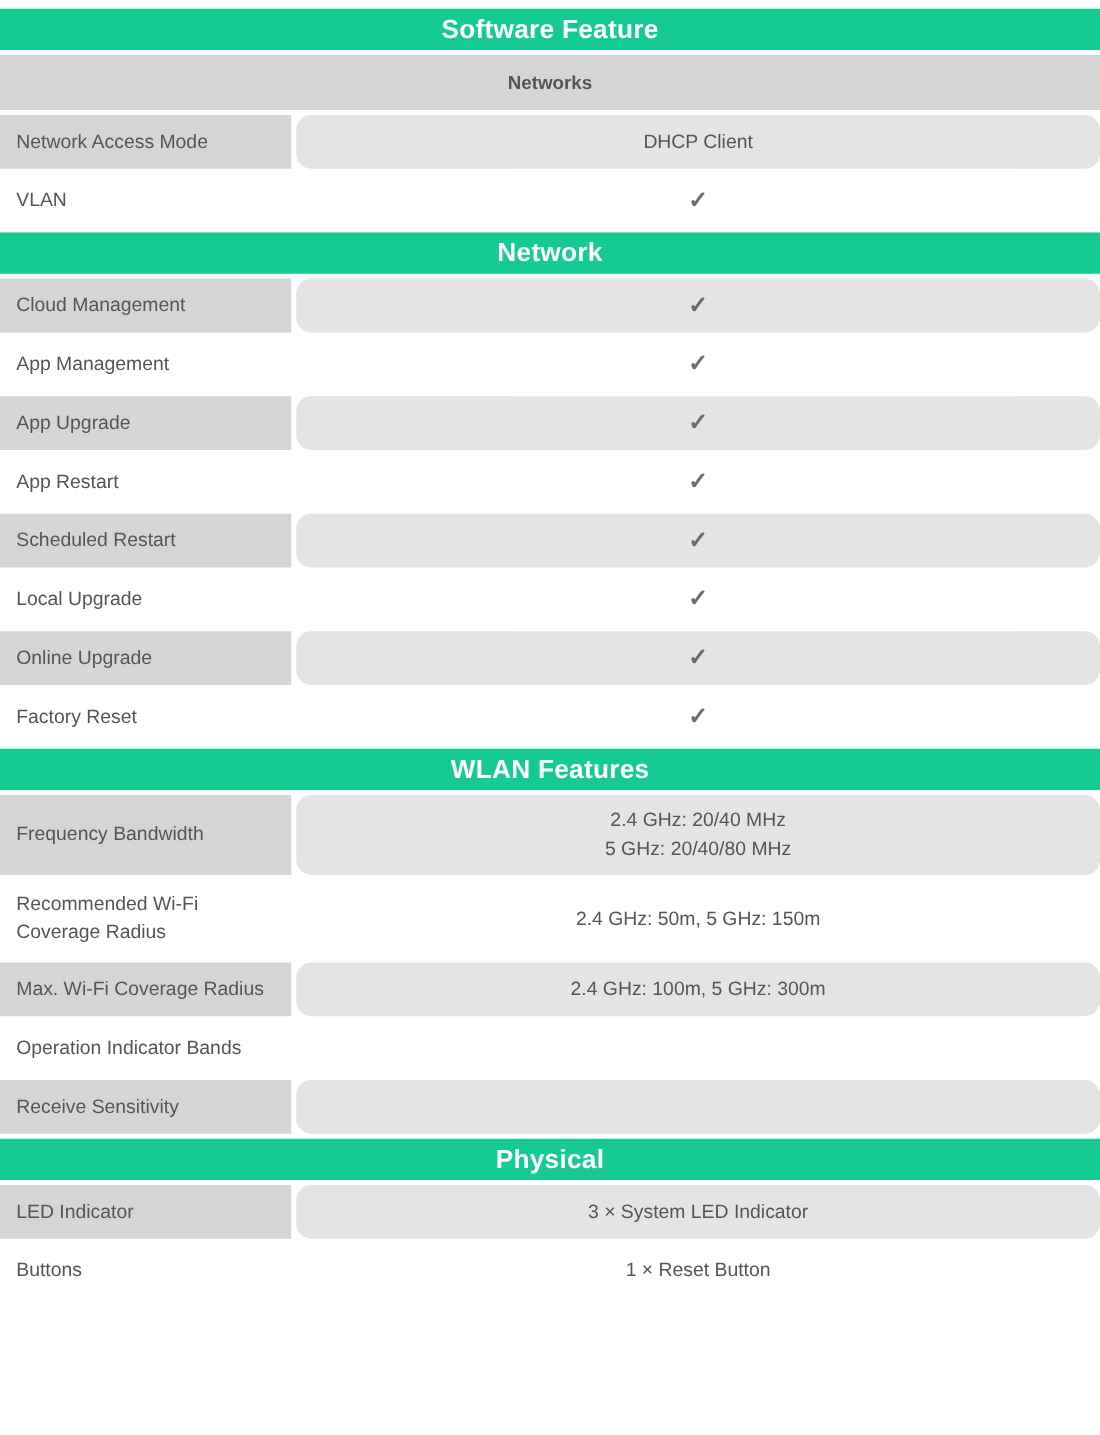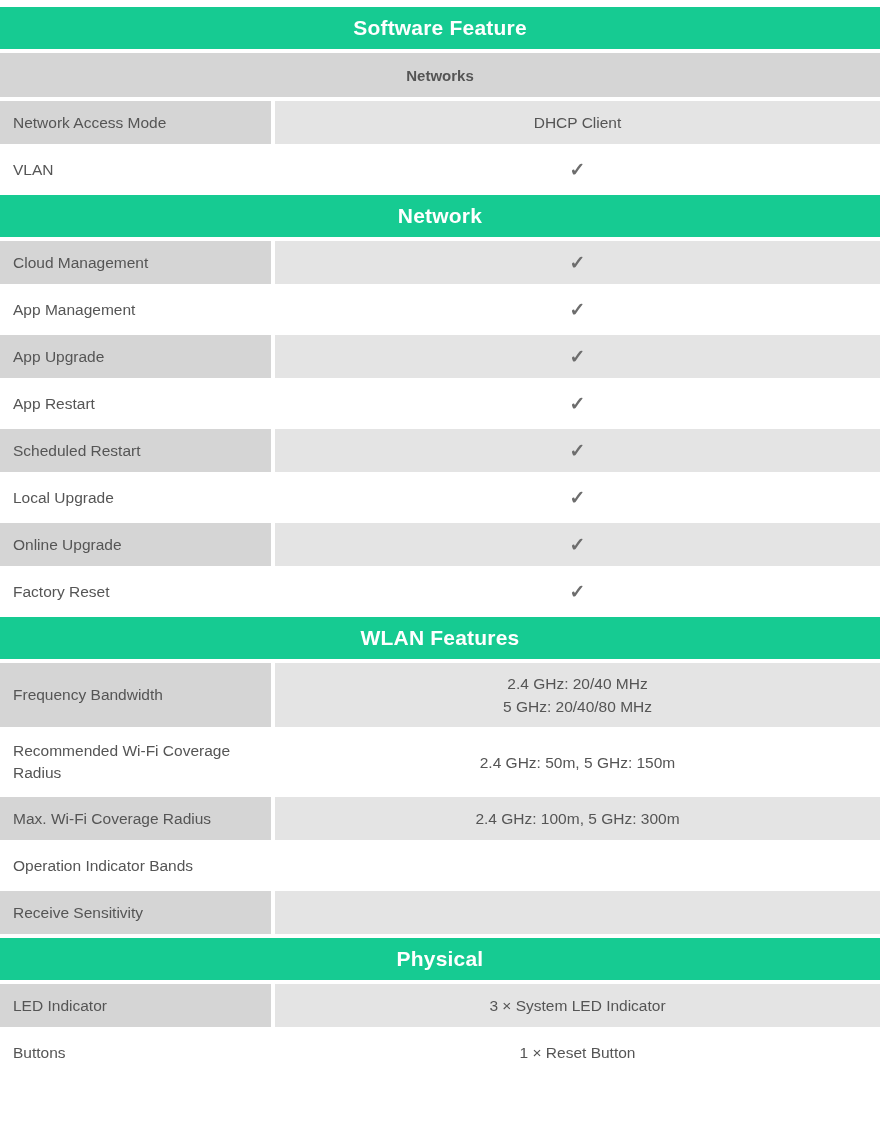--- a/index.html
+++ b/index.html
@@ -7,21 +7,21 @@
   html, body { background: #ffffff; }
   body {
     width: 880px;
     height: 1148px;
     overflow: hidden;
     font-family: "Liberation Sans", sans-serif;
     padding-top: 7px;
   }
   .spec-table { width: 880px; }
   .section-header {
-    height: 42px;
+    height: 33px;
     margin-bottom: 4px;
     background: var(--accent, #16cb92);
     color: #ffffff;
     font-weight: bold;
     font-size: 21px;
     display: flex;
     align-items: center;
     justify-content: center;
     letter-spacing: 0.2px;
   }
@@ -39,37 +39,38 @@
   .row {
     display: flex;
     margin-bottom: 4px;
     min-height: 43px;
   }
   .cell {
     display: flex;
     align-items: center;
   }
   .label-cell {
-    width: 271px;
+    width: 233px;
     flex-shrink: 0;
     margin-right: 4px;
     padding: 9px 10px 9px 13px;
     font-size: 15.5px;
     color: var(--text, #555555);
     line-height: 22px;
   }
   .value-cell {
     flex: 1;
     justify-content: center;
     text-align: center;
     padding: 9px 16px;
     font-size: 15.5px;
     color: var(--text, #555555);
     line-height: 23px;
     white-space: pre-line;
+    border-radius: 12px;
   }
   .row.shaded .label-cell { background: var(--label-bg, #d5d5d5); }
   .row.shaded .value-cell { background: var(--value-bg, #e4e4e4); }
   .check {
     font-size: 19px;
     font-weight: bold;
     color: var(--check, #6d6d6d);
   }
 </style>
 </head>

